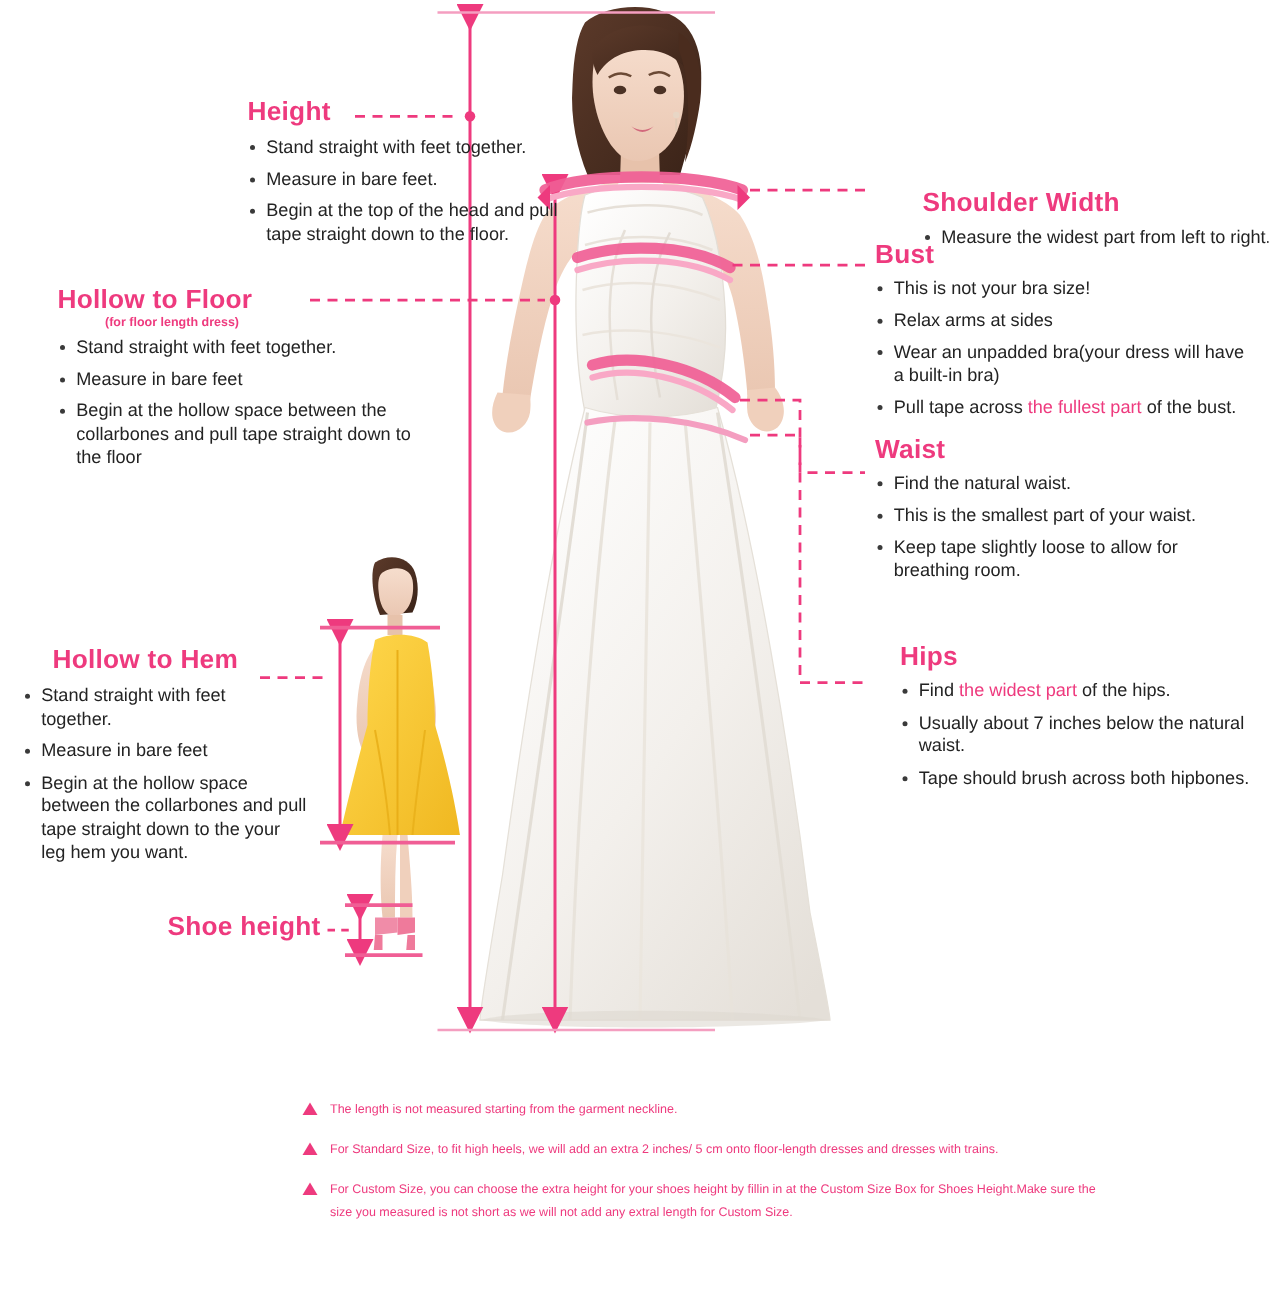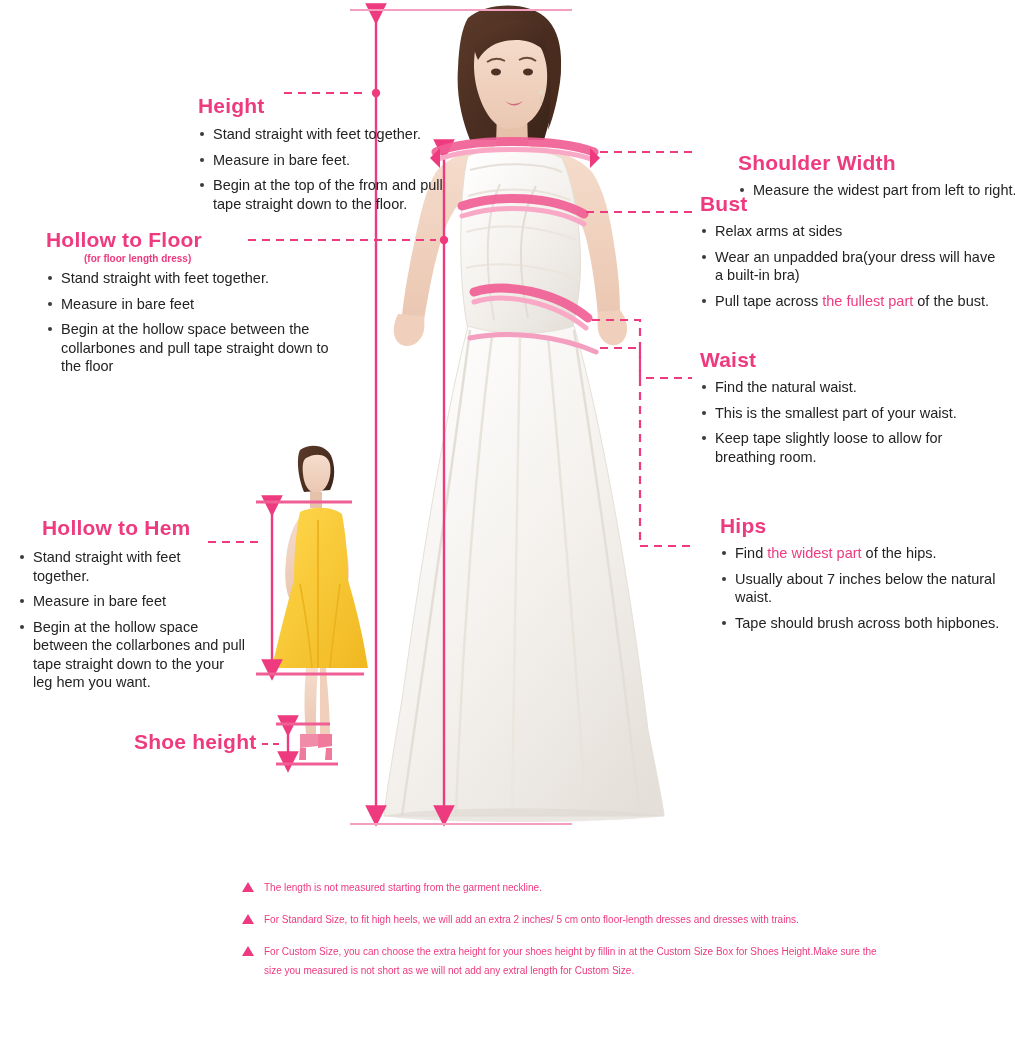--- a/index.html
+++ b/index.html
@@ -233,26 +233,26 @@
     </g>
 
     <g>
       <line x1="288" y1="726" x2="288" y2="762" stroke="#ee3a7e" stroke-width="2.4" marker-start="url(#arrHead)" marker-end="url(#arrHead)"></line>
       <line x1="276" y1="724" x2="330" y2="724" stroke="#f05e95" stroke-width="3"></line>
       <line x1="276" y1="764" x2="338" y2="764" stroke="#f05e95" stroke-width="3"></line>
       <line x1="262" y1="744" x2="282" y2="744" stroke="#ee3a7e" stroke-width="2.2" stroke-dasharray="6 5"></line>
     </g>
   </svg>
 
-  <div class="block" style="left:198px; top:94px; width:280px;">
+  <div class="block" style="left:198px; top:78px; width:280px;">
     <div class="heading">Height</div>
     <ul class="bullets" style="margin-top:7px;">
       <li>Stand straight with feet together.</li>
       <li>Measure in bare feet.</li>
-      <li style="width:256px;">Begin at the top of the from and pull tape straight down to the floor.</li>
+      <li style="width:256px;">Begin at the top of the head and pull tape straight down to the floor.</li>
     </ul>
   </div>
 
   <div class="block" style="left:46px; top:228px; width:300px;">
     <div class="heading">Hollow to Floor</div>
     <div class="subheading" style="margin:1px 0 5px 38px;">(for floor length dress)</div>
     <ul class="bullets">
       <li>Stand straight with feet together.</li>
       <li>Measure in bare feet</li>
       <li style="width:268px;">Begin at the hollow space between the collarbones and pull tape straight down to the floor</li>
@@ -275,20 +275,21 @@
   <div class="block" style="left:738px; top:128px; width:306px;margin-top:23px;">
     <div class="heading">Shoulder Width</div>
     <ul class="bullets" style="margin-top:6px;">
       <li style="width:300px;">Measure the widest part from left to right.</li>
     </ul>
   </div>
 
   <div class="block" style="left:700px; top:192px; width:310px;">
     <div class="heading">Bust</div>
     <ul class="bullets" style="margin-top:6px;">
+      <li>This is not your bra size!</li>
       <li>Relax arms at sides</li>
       <li style="width:290px;">Wear an unpadded bra(your dress will have a built-in bra)</li>
       <li><span>Pull tape across </span><span class="pink-text">the fullest part</span><span> of the bust.</span></li>
     </ul>
   </div>
 
   <div class="block" style="left:700px; top:348px; width:300px;">
     <div class="heading">Waist</div>
     <ul class="bullets" style="margin-top:6px;">
       <li>Find the natural waist.</li>

